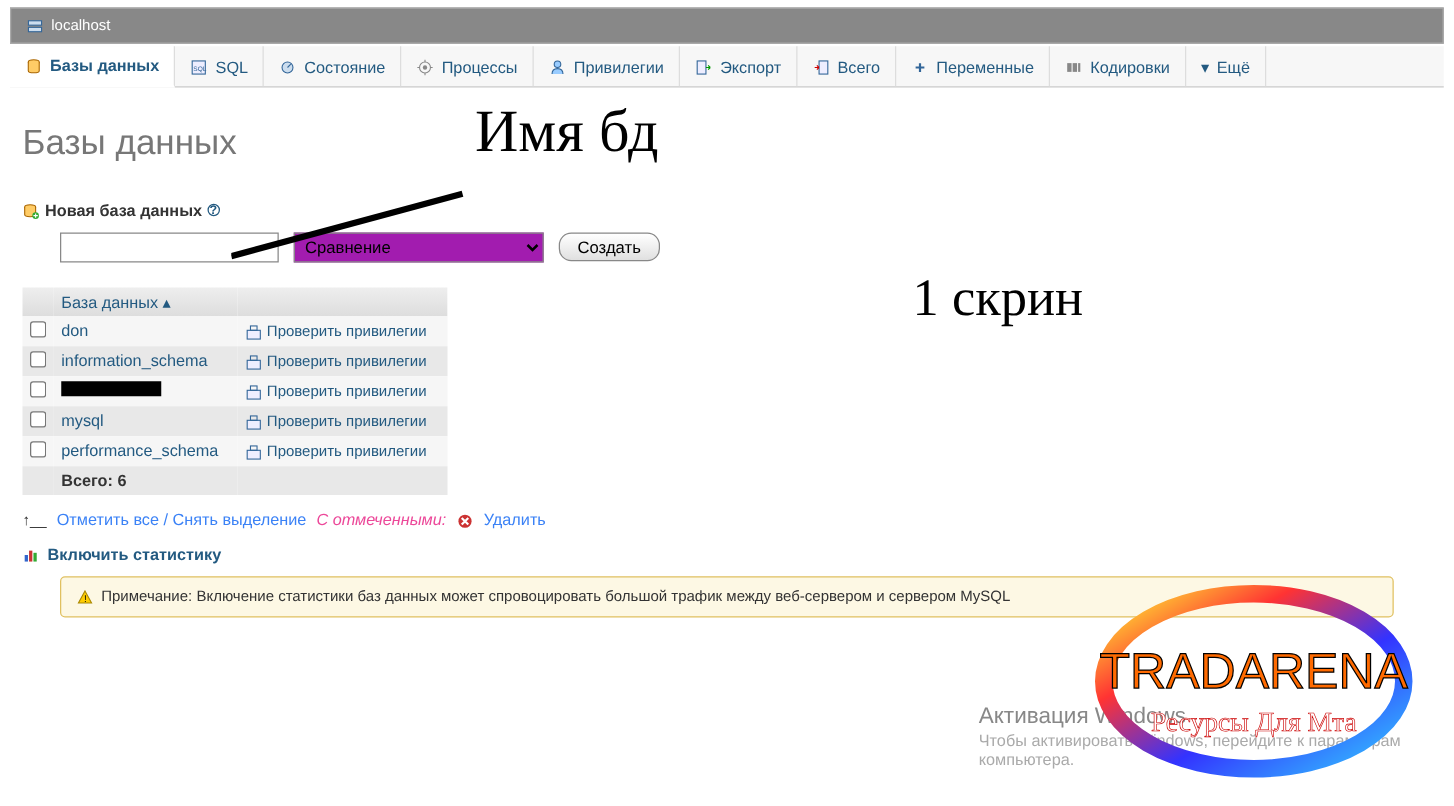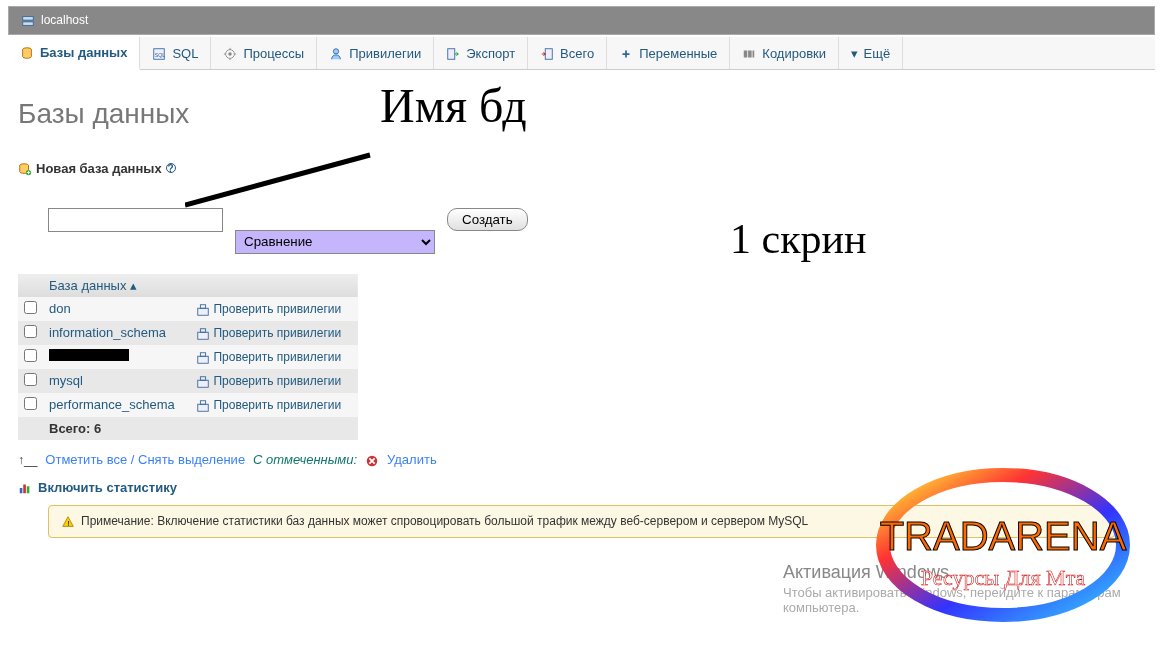--- a/index.html
+++ b/index.html
@@ -7,35 +7,35 @@
 .breadcrumb-bar { background: #888; color: #ffffff; padding: 6px 12px; border: 1px solid #aaa; margin: 6px 8px 0 8px; font-size: 12px; display: flex; align-items: center; }
 .breadcrumb-bar .srv-icon { margin-right: 6px; }
 .tabs { display: flex; background: #f7f7f7; border-bottom: 1px solid #ccc; margin: 2px 8px 0 8px; }
 .tab { padding: 8px 12px; border-right: 1px solid #ddd; color: #235a81; cursor: pointer; display: flex; align-items: center; gap: 6px; font-size: 13px; white-space: nowrap; }
 .tab.active { background: #fff; border-bottom: 2px solid #fff; margin-bottom: -1px; font-weight: bold; color: #235a81; }
 .content { padding: 10px 18px; }
 h2 { font-size: 28px; font-weight: normal; color: #777; margin: 18px 0 30px 0; }
 .subheader { font-weight: bold; margin-bottom: 10px; display: flex; align-items: center; gap: 4px; }
 .form-row { display: flex; align-items: center; gap: 12px; margin-bottom: 20px; margin-left: 30px; }
 .form-row input[type=text] { width: 175px; height: 24px; border: 1px solid #888; padding: 2px 4px; }
-.form-row select { width: 200px; height: 24px; border: 1px solid #888; background: #c4b5fd; padding: 0 4px; margin-top: 44px; }
+.form-row select { width: 200px; height: 24px; border: 1px solid #888; background: #a21caf; padding: 0 4px; }
 .form-row button { padding: 3px 14px; border: 1px solid #888; border-radius: 10px; background: linear-gradient(#fff,#e0e0e0); cursor: pointer; }
 .db-table { border-collapse: collapse; width: 340px; }
 .db-table th, .db-table td { padding: 4px 6px; text-align: left; font-size: 13px; }
 .db-table thead { background: linear-gradient(#eee,#ddd); }
 .db-table thead th { font-weight: normal; color: #235a81; }
 .db-table tbody tr:nth-child(odd) { background: #f6f6f6; }
 .db-table tbody tr:nth-child(even) { background: #e8e8e8; }
 .db-table a { color: #235a81; text-decoration: none; }
 .db-table .priv-link { color: #235a81; font-size: 12px; }
 .tfoot-row { background: #e8e8e8; font-weight: bold; }
 .bulk-row { margin: 12px 0; display: flex; align-items: center; gap: 8px; font-size: 13px; }
 .bulk-row .arrow { font-size: 12px; }
 .bulk-row a { color: #3b82f6; text-decoration: none; }
-.bulk-row i { color: #0f766e; }
+.bulk-row i { color: #ec4899; }
 .stats-link { color: #235a81; font-weight: bold; display: flex; align-items: center; gap: 6px; margin: 10px 0; }
 .note-box { border: 1px solid #e0c060; border-radius: 4px; background: #fdf8e4; padding: 8px 12px; margin: 10px 30px 10px 30px; font-size: 12px; color: #333; display: flex; align-items: center; gap: 6px; }
 .activation { position: absolute; right: 20px; bottom: 30px; color: #aaa; font-size: 13px; width: 360px; }
 .activation h4 { color: #888; font-weight: normal; font-size: 18px; margin-bottom: 2px; }
 .annotation-title { position: absolute; top: 78px; left: 380px; font-size: 48px; font-family: "Times New Roman", serif; color: #000; }
 .annotation-line { position: absolute; top: 150px; left: 185px; width: 190px; height: 60px; pointer-events: none; }
 .annotation-skrin { position: absolute; top: 215px; left: 730px; font-size: 42px; font-family: "Times New Roman", serif; color: #000; text-align: right; }
 .watermark { position: absolute; right: 0; bottom: 20px; width: 320px; height: 170px; pointer-events: none; }
 .watermark svg { width: 100%; height: 100%; }
 .redacted { background: #000; color: #000; display: inline-block; width: 80px; height: 12px; }
@@ -65,20 +65,27 @@
   </div>
   <div class="tab">
     <span><svg class="icon-sq" viewBox="0 0 16 16">
           <rect x="2" y="2" width="12" height="12" fill="#eef" stroke="#369"></rect>
           <text x="3" y="11" font-size="6" fill="#369">SQL</text>
         </svg></span>
     <span>SQL</span>
   </div>
   <div class="tab">
     <span><svg class="icon-sq" viewBox="0 0 16 16">
+          <circle cx="8" cy="8" r="5" fill="#cde" stroke="#369"></circle>
+          <path d="M8 8l3-3" stroke="#369"></path>
+        </svg></span>
+    <span>Состояние</span>
+  </div>
+  <div class="tab">
+    <span><svg class="icon-sq" viewBox="0 0 16 16">
           <circle cx="8" cy="8" r="5" fill="none" stroke="#888"></circle>
           <circle cx="8" cy="8" r="2" fill="#888"></circle>
           <path d="M8 1v2M8 13v2M1 8h2M13 8h2" stroke="#888"></path>
         </svg></span>
     <span>Процессы</span>
   </div>
   <div class="tab">
     <span><svg class="icon-sq" viewBox="0 0 16 16">
           <circle cx="8" cy="5" r="3" fill="#9cf" stroke="#369"></circle>
           <path d="M3 14c0-3 2-5 5-5s5 2 5 5" fill="#9cf" stroke="#369"></path>

